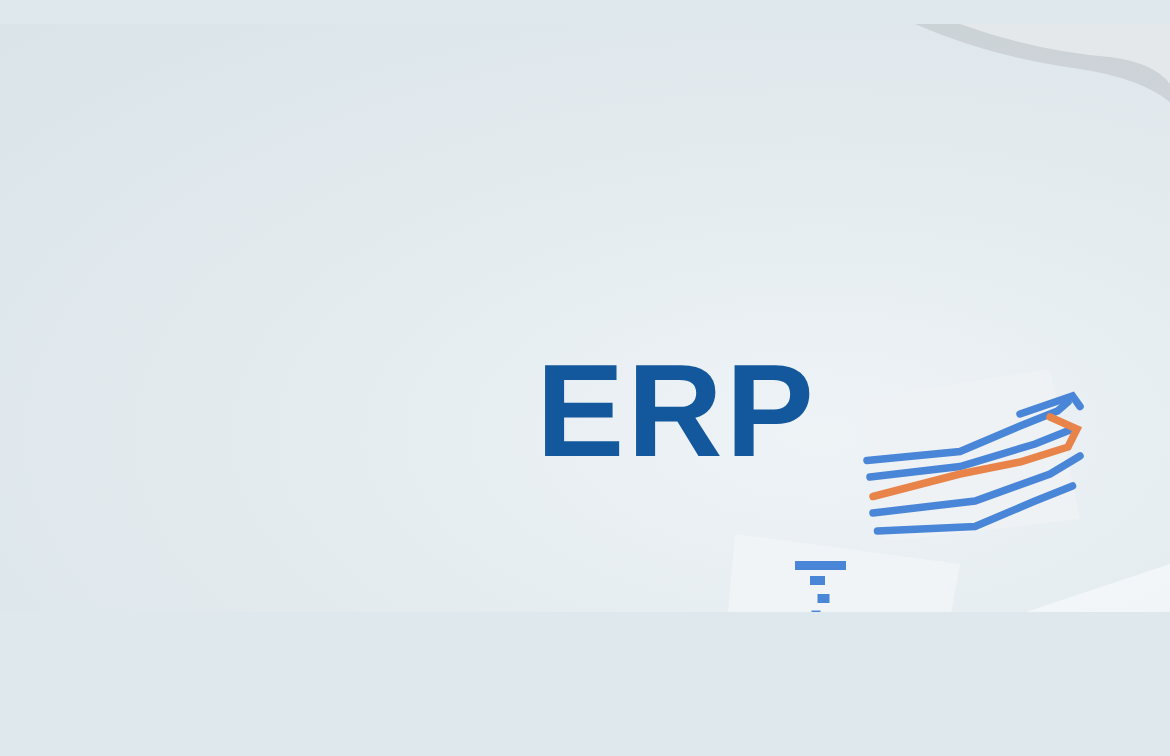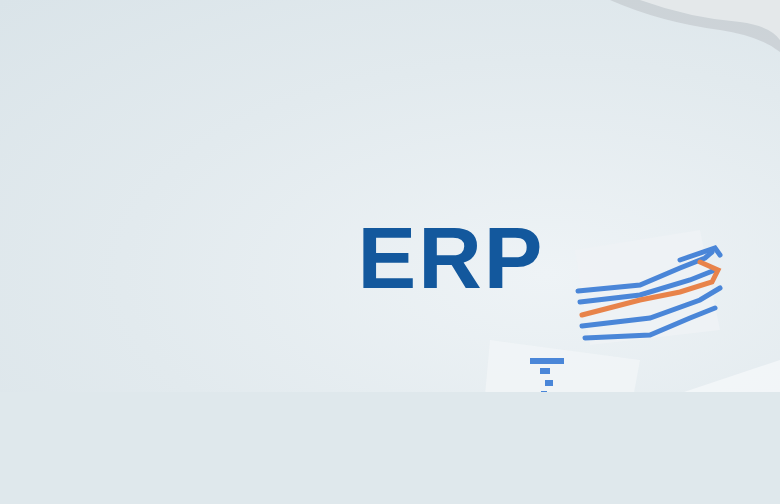--- a/index.html
+++ b/index.html
@@ -1,18 +1,18 @@
 <!DOCTYPE html>
 <html><head>
 <meta charset="utf-8">
 <style>
   html, body { margin: 0; padding: 0; }
   body { width: 780px; height: 504px; overflow: hidden; background: #dfe8ec; font-family: "Liberation Sans", sans-serif; }
   .stage { position: relative; width: 780px; height: 392px; overflow: hidden;
-    background: radial-gradient(ellipse at 70% 70%, #eef3f6 0%, #e2eaee 55%, #dae4e9 100%); }
+    background: radial-gradient(ellipse at 70% 70%, #eef3f6 0%, #e2eaee 55%, #dae4e9 100%); margin-top: 16px; }
   svg.layer { position: absolute; left: 0; top: 0; }
   .erp-text { position: absolute; left: 348px; top: 208px; width: 206px; height: 100px; color: #13589d; font-weight: bold; font-size: 88px; line-height: 100px; text-align: center; letter-spacing: 2px; font-family: "Liberation Sans", sans-serif; }
 </style>
 </head>
 <body>
 
 <div class="stage">
 
   <svg class="layer" width="780" height="504">
 

